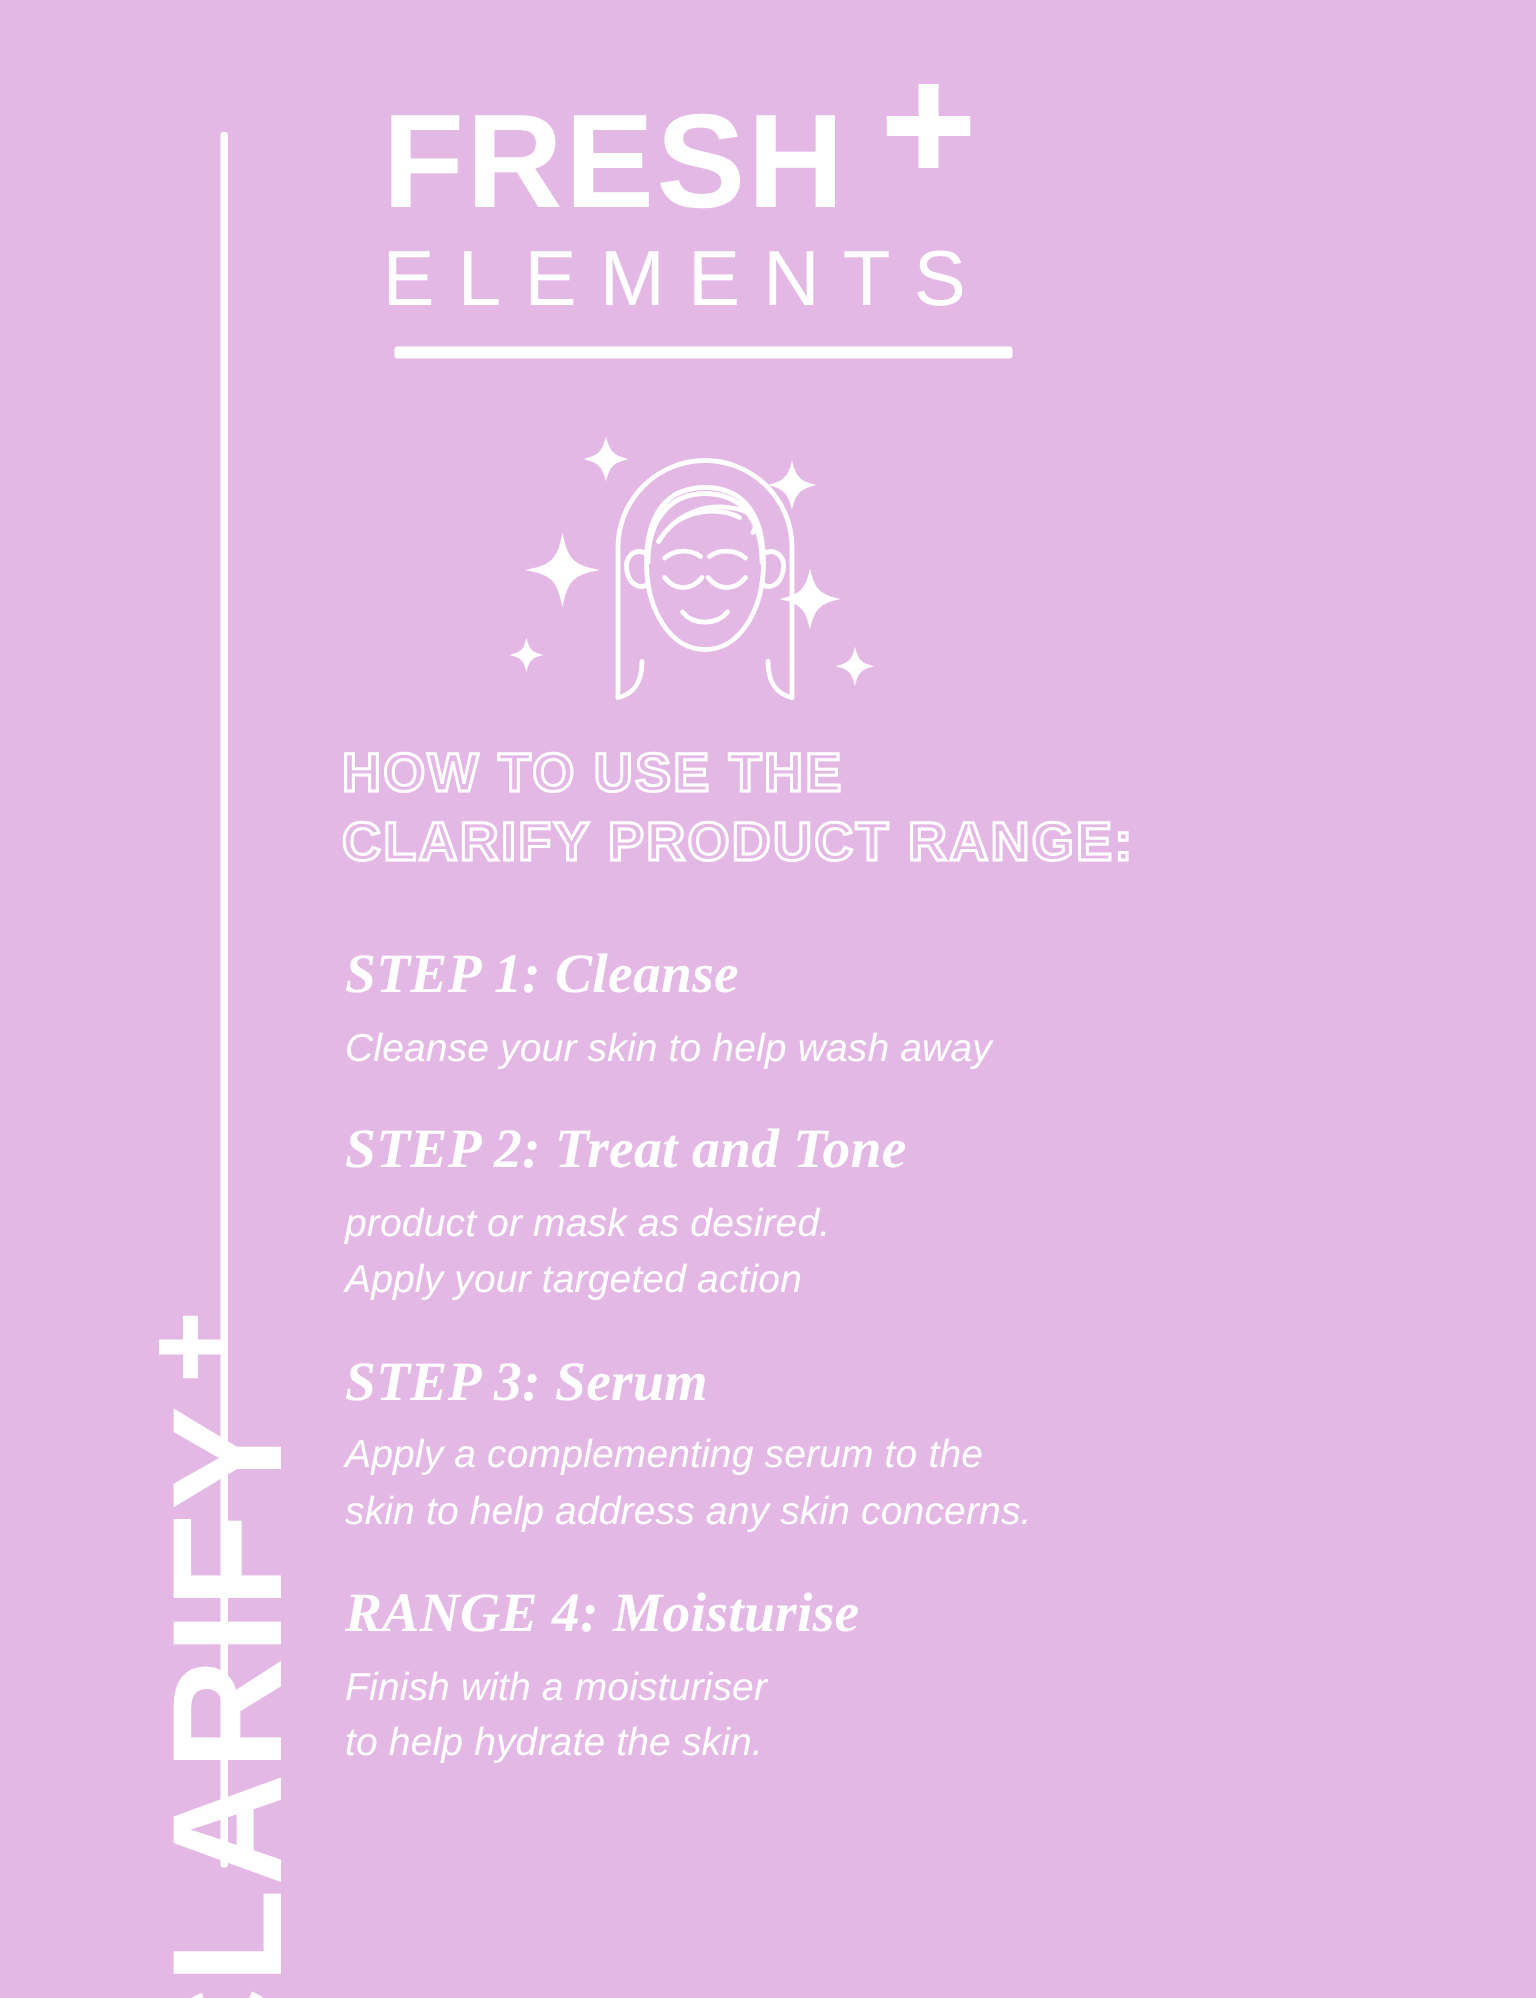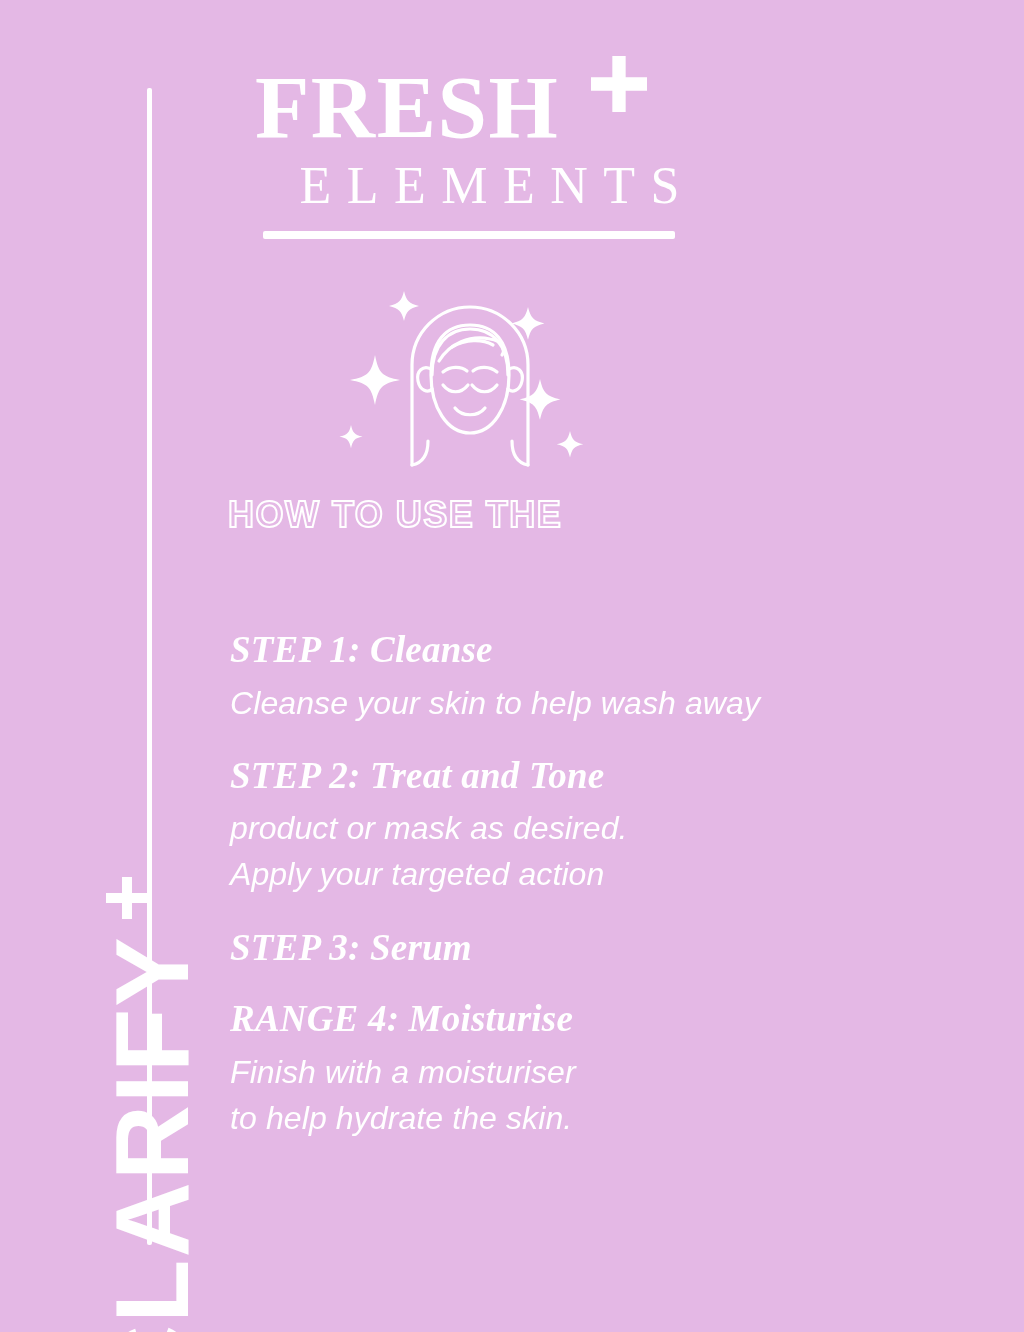--- a/index.html
+++ b/index.html
@@ -68,21 +68,20 @@
     margin-left: 16px;
     margin-top: 6px;
   }
 
   
   .logo-block {
     position: absolute;
     left: 255px;
     top: 62px;
     width: 440px;
-    font-family: Liberation Serif, serif;
   }
   .logo-top {
     position: relative;
     display: flex;
     align-items: flex-start;
   }
   .logo-fresh {
     font-size: 89px;
     font-weight: 700;
     color: #ffffff;
@@ -95,21 +94,20 @@
     top: -6px;
   }
   .logo-elements {
     margin-top: 6px;
     font-size: 52px;
     font-weight: 300;
     color: #ffffff;
     letter-spacing: 15.5px;
     line-height: 1.05;
     white-space: nowrap;
-    text-align: right;
   }
   .logo-rule {
     margin-top: 18px;
     margin-left: 8px;
     width: 412px;
     height: 8px;
     background: #ffffff;
     border-radius: 2px;
   }
 
@@ -155,21 +153,21 @@
     font-size: 37px;
     font-weight: 700;
     font-style: italic;
     color: #ffffff;
     line-height: 1.18;
     letter-spacing: 0.2px;
     margin: 0 0 8px 0;
     font-family: Liberation Serif, serif;
   }
   .step-body {
-    font-size: 32px;
+    font-size: 26px;
     font-style: italic;
     font-weight: 400;
     color: #ffffff;
     line-height: 1.44;
     letter-spacing: 0.1px;
     margin: 0;
   }
   .step-body-line { display: block; }
 </style>
 </head>
@@ -240,20 +238,21 @@
         <path d="M21 142 C22.8 150 24.6 151.8 32.6 153.6 C24.6 155.4 22.8 157.2 21 165.2 C19.2 157.2 17.4 155.4 9.4 153.6 C17.4 151.8 19.2 150 21 142 Z"></path>
         <path d="M198 24 C200.7 35 203.4 37.7 214.4 40.4 C203.4 43.1 200.7 45.8 198 56.8 C195.3 45.8 192.6 43.1 181.6 40.4 C192.6 37.7 195.3 35 198 24 Z"></path>
         <path d="M210 96 C213.2 110 216.4 113.2 230.4 116.4 C216.4 119.6 213.2 122.8 210 136.8 C206.8 122.8 203.6 119.6 189.6 116.4 C203.6 113.2 206.8 110 210 96 Z"></path>
         <path d="M240 148 C242.1 157 244.2 159.1 253.2 161.2 C244.2 163.3 242.1 165.4 240 174.4 C237.9 165.4 235.8 163.3 226.8 161.2 C235.8 159.1 237.9 157 240 148 Z"></path>
       </g>
     </svg>
   </div>
 
   <div class="section-heading">
     <div class="section-heading-line">HOW TO USE THE</div>
+    <div class="section-heading-line">CLARIFY PRODUCT RANGE:</div>
   </div>
 
   <div class="steps">
 
     <div class="step">
       <p class="step-title">STEP 1: Cleanse</p>
       <p class="step-body">
         <span class="step-body-line">Cleanse your skin to help wash away</span>
       </p>
     </div>
@@ -261,20 +260,24 @@
     <div class="step">
       <p class="step-title">STEP 2: Treat and Tone</p>
       <p class="step-body">
         <span class="step-body-line">product or mask as desired.</span>
         <span class="step-body-line">Apply your targeted action</span>
       </p>
     </div>
 
     <div class="step">
       <p class="step-title">STEP 3: Serum</p>
+      <p class="step-body">
+        <span class="step-body-line">Apply a complementing serum to the</span>
+        <span class="step-body-line">skin to help address any skin concerns.</span>
+      </p>
     </div>
 
     <div class="step">
       <p class="step-title">RANGE 4: Moisturise</p>
       <p class="step-body">
         <span class="step-body-line">Finish with a moisturiser</span>
         <span class="step-body-line">to help hydrate the skin.</span>
       </p>
     </div>
 

